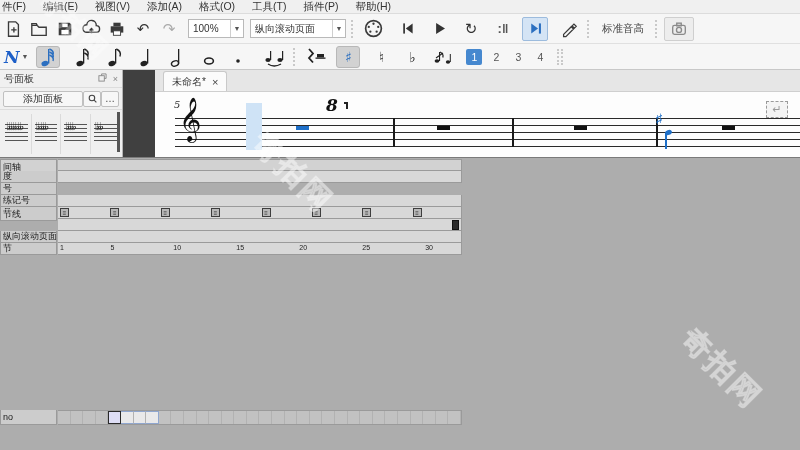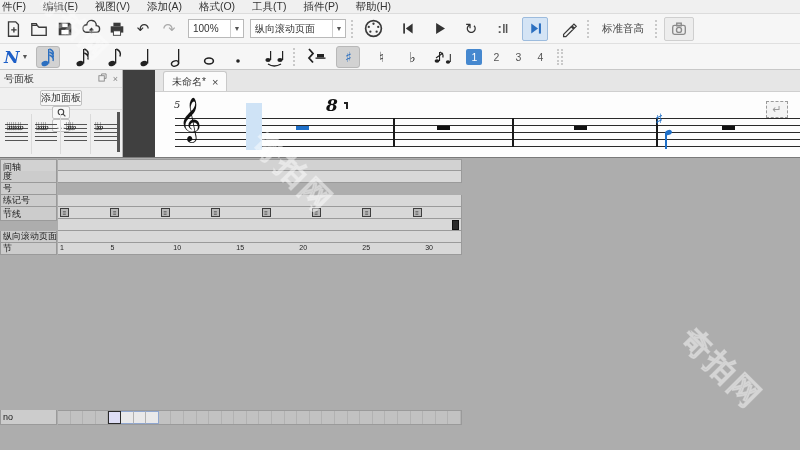--- a/index.html
+++ b/index.html
@@ -45,21 +45,21 @@
   .voice.active { background:#4688cf; color:#fff; border-radius:2px; }
   .handle { width:6px; height:16px; border-left:2px dotted #c9c9c9; border-right:2px dotted #c9c9c9; margin-left:6px; }
 
   
   .palette { position:absolute; left:0; top:70px; width:123px; height:87px; background:#f0f0f0;
              border-right:1px solid #b5b5b5; }
   .pal-head { height:18px; display:flex; align-items:center; font-size:10px; color:#333;
               padding:0 4px; border-bottom:1px solid #ddd; }
   .pal-head .sp { flex:1; }
   .pal-head .hicon { color:#888; font-size:9px; margin-left:6px; }
-  .pal-tools { height:22px; display:flex; align-items:center; padding:2px 3px; gap:0; border-bottom:1px solid #ddd;flex-direction:column; }
+  .pal-tools { height:22px; display:flex; align-items:center; padding:2px 3px; gap:0; border-bottom:1px solid #ddd; }
   .addbtn { flex:1; height:16px; background:#f7f7f7; border:1px solid #c0c0c0; border-radius:2px;
             font-size:10px; color:#333; display:flex; align-items:center; justify-content:center; }
   .sqbtn { width:18px; height:16px; background:#f7f7f7; border:1px solid #c0c0c0; border-radius:2px;
            display:flex; align-items:center; justify-content:center; font-size:10px; color:#444; }
   .pal-cells { position:relative; display:flex; padding:4px 2px 0 2px; }
   .pcell { position:relative; width:36px; height:40px; border-right:1px solid #dadada; overflow:hidden; }
   .pcell .staff { position:absolute; left:3px; right:3px; top:10px; height:17px;
     background:repeating-linear-gradient(to bottom,#555 0,#555 1px,transparent 1px,transparent 4px); }
   .pcell .flats { position:absolute; left:4px; top:6px; font-size:11px; letter-spacing:-3px; color:#111; }
   .pal-scroll { position:absolute; right:2px; top:42px; width:3px; height:40px; background:#555; }

